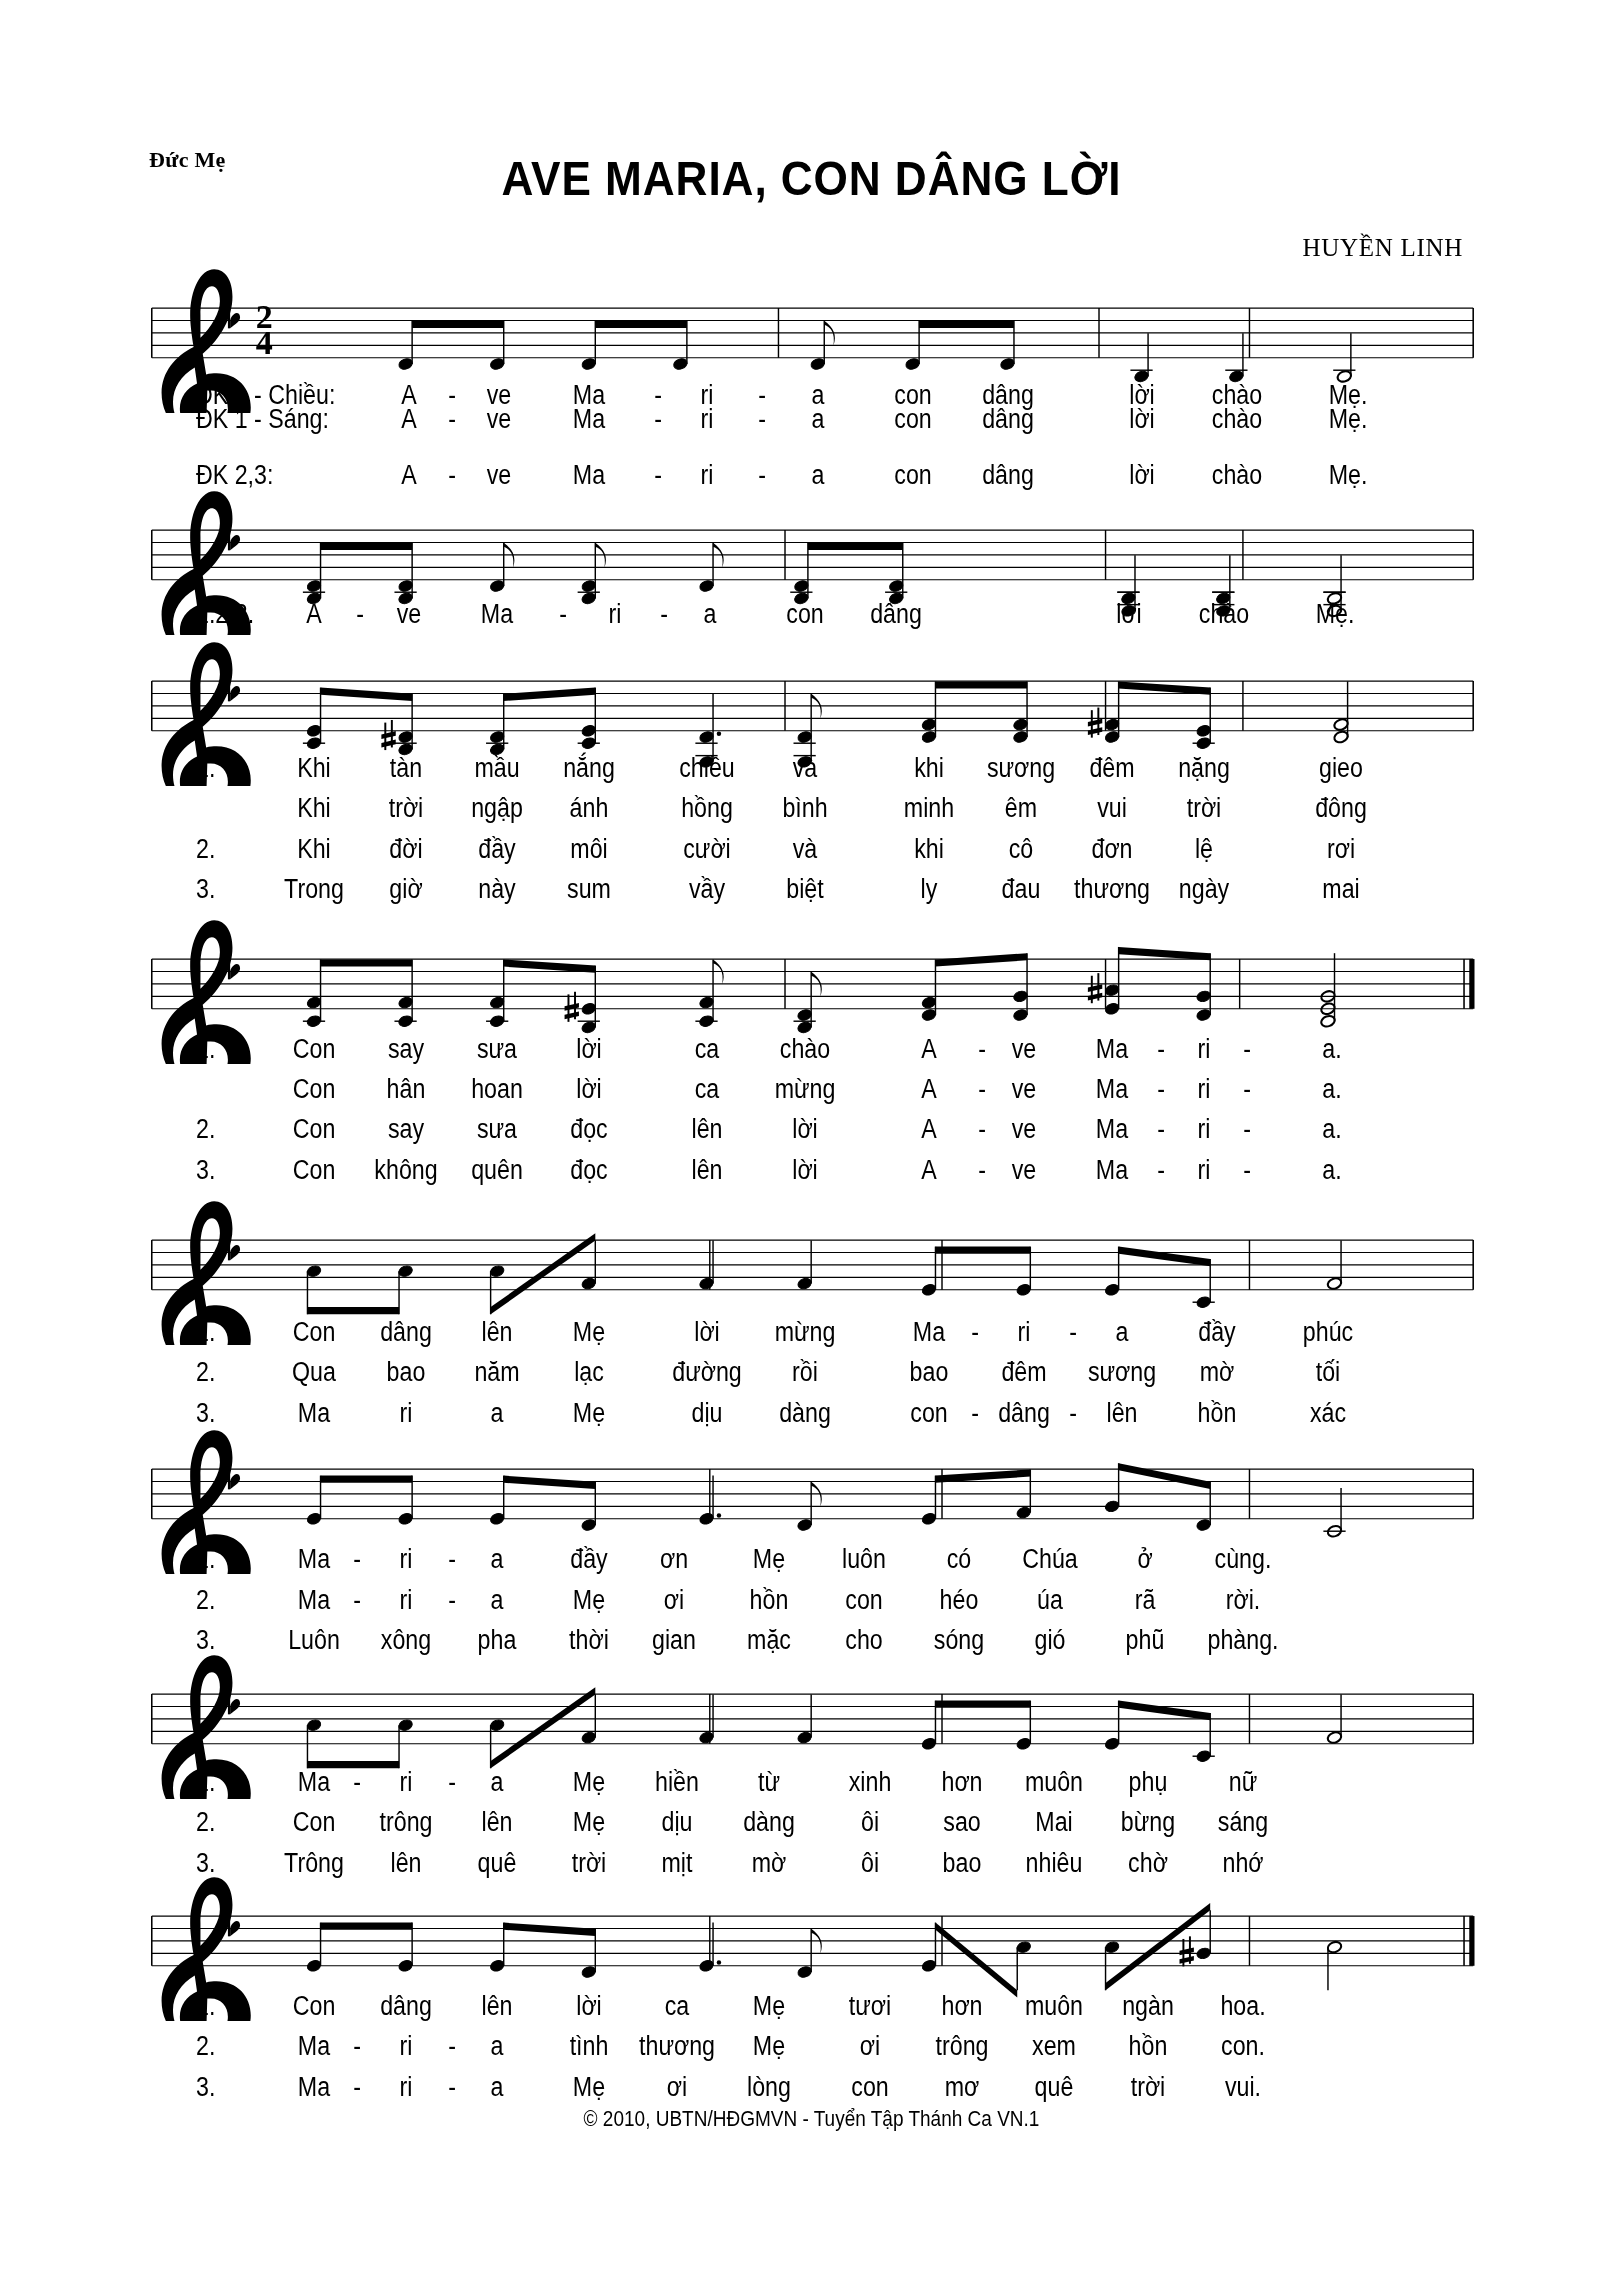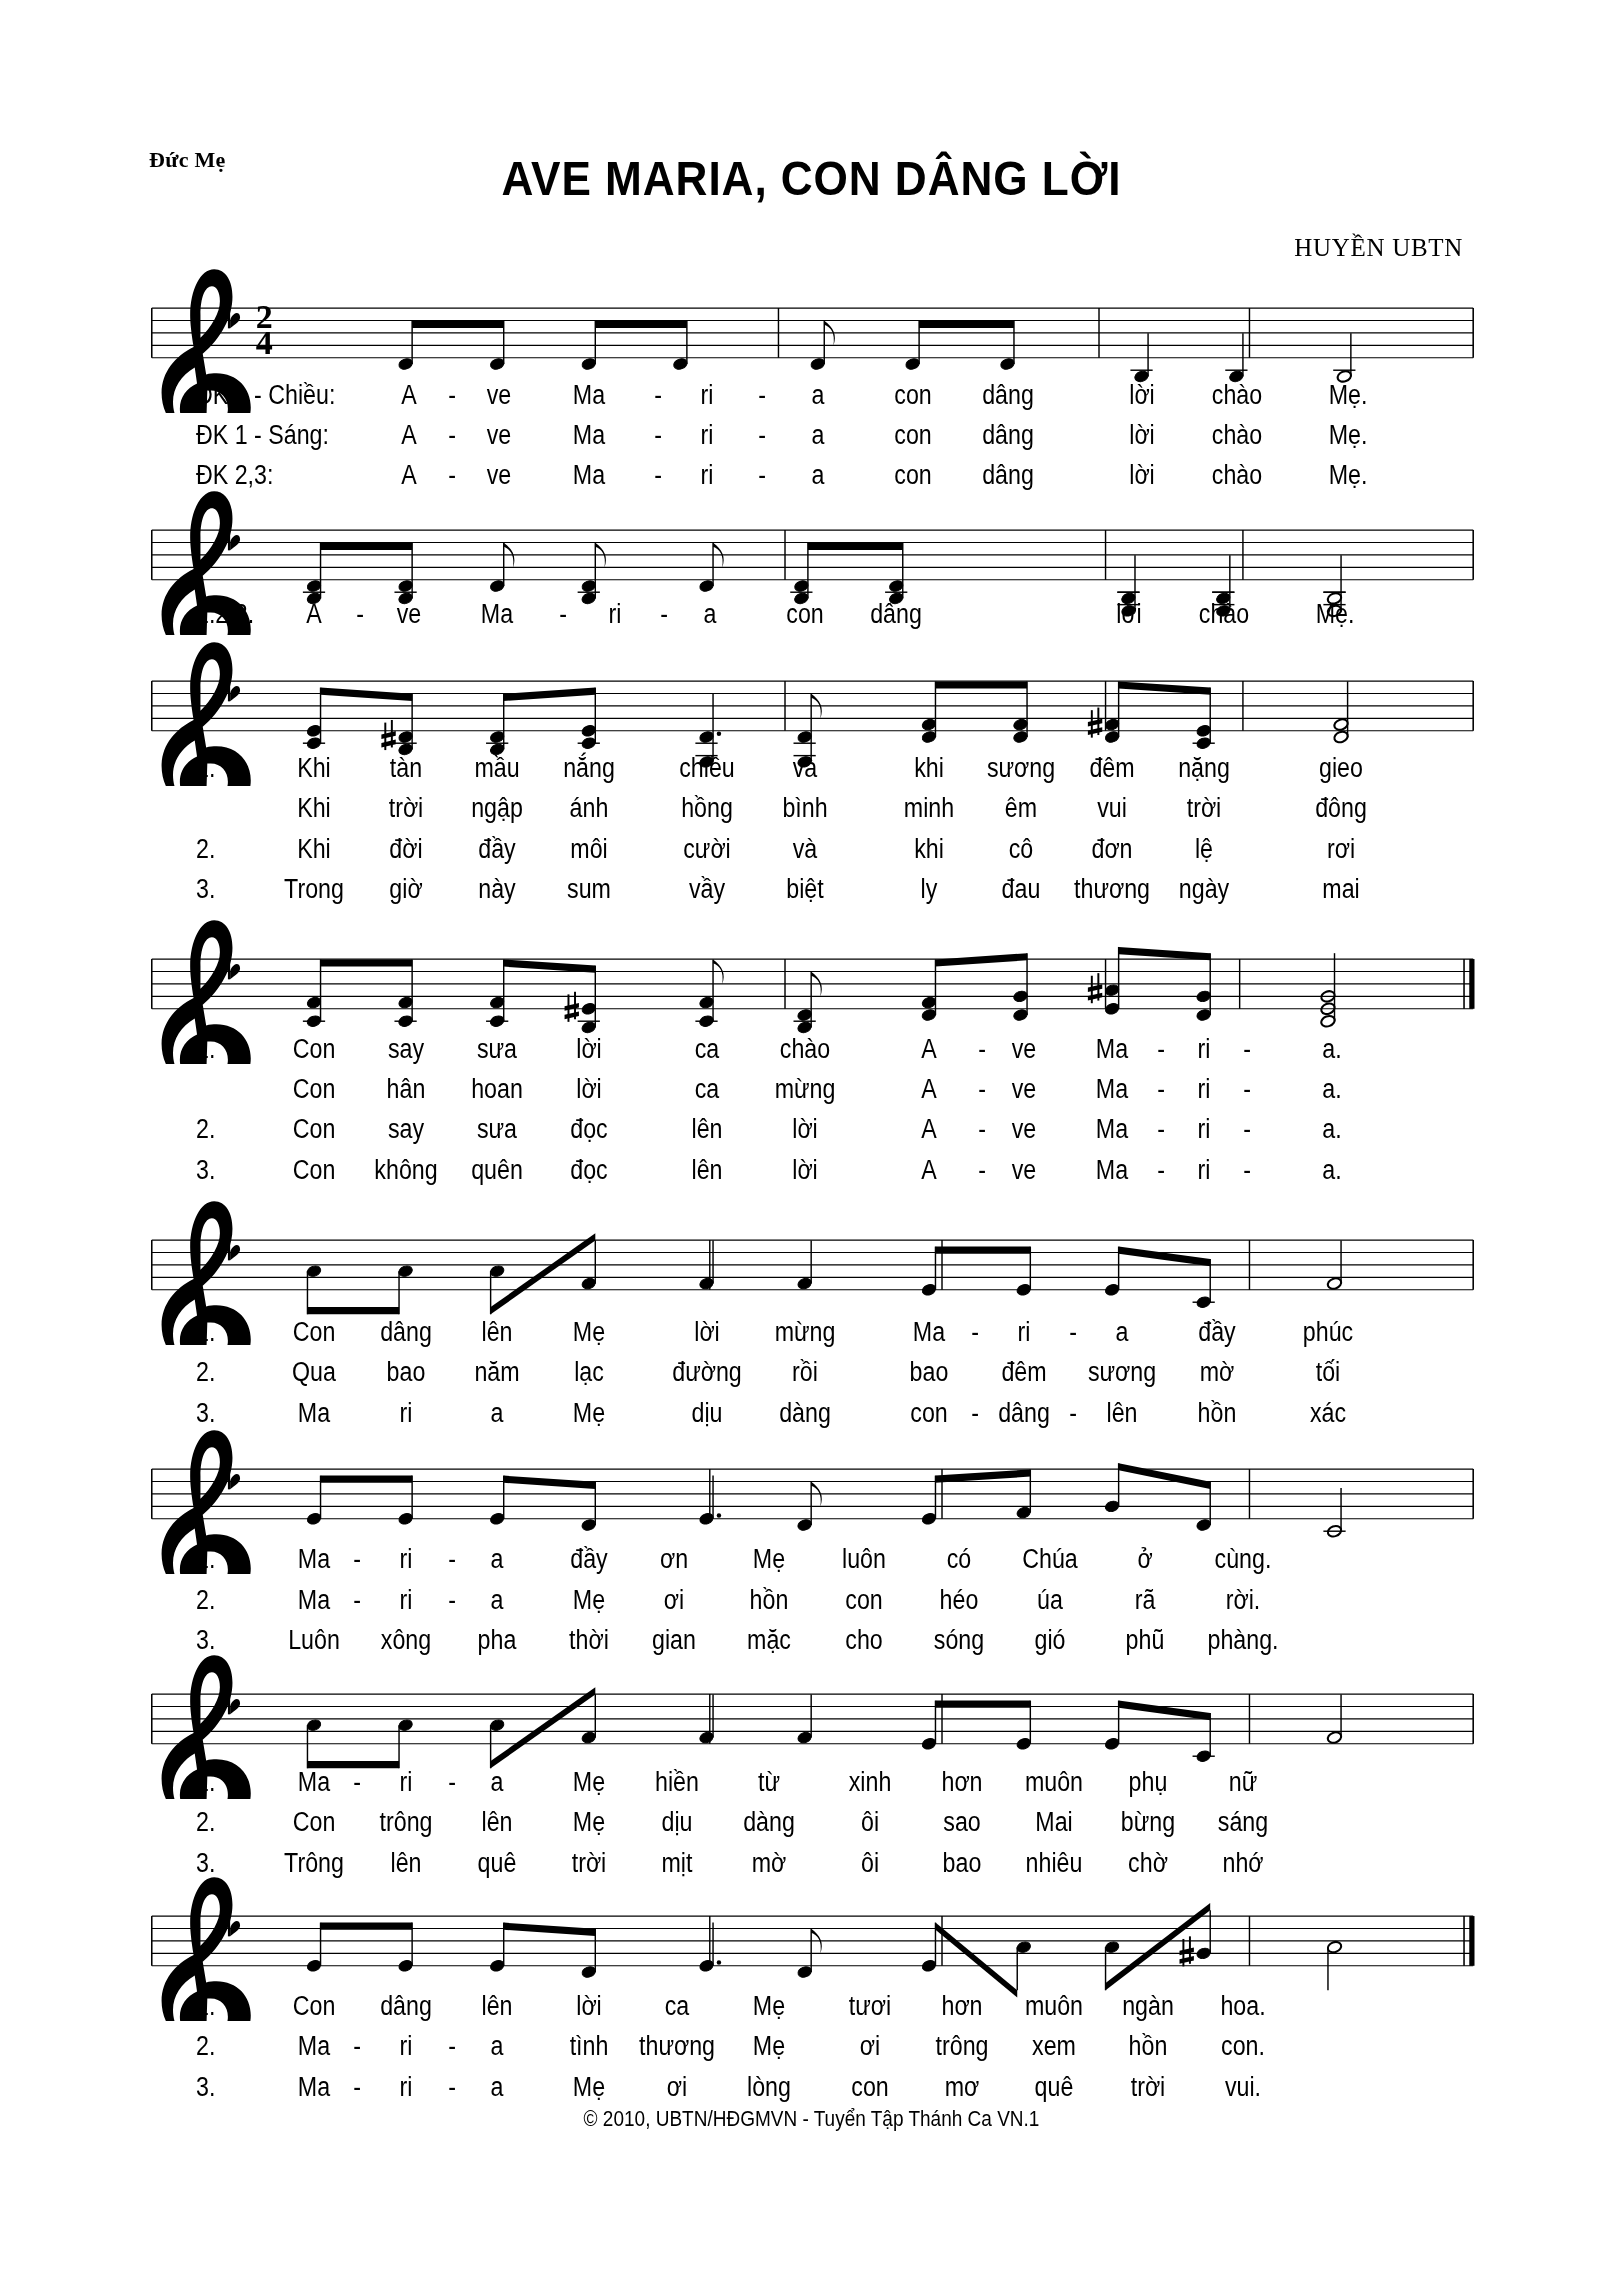--- a/index.html
+++ b/index.html
@@ -100,21 +100,21 @@
     white-space: nowrap;
   }
 </style>
 </head>
 <body>
 
 <div id="page">
 
   <div id="genre-label">Đức Mẹ</div>
   <div id="song-title">AVE MARIA, CON DÂNG LỜI</div>
-  <div id="composer">HUYỀN UBTN</div>
+  <div id="composer">HUYỀN LINH</div>
 
   <div id="staves-layer">
       <svg width="1623" height="151" class="staff-svg" viewBox="0 400 2481 230" style="top: 262px;">
         <g>
           <line x1="232" y1="470" x2="2252" y2="470" stroke="#000" stroke-width="1.8"></line>
           <line x1="232" y1="489" x2="2252" y2="489" stroke="#000" stroke-width="1.8"></line>
           <line x1="232" y1="508" x2="2252" y2="508" stroke="#000" stroke-width="1.8"></line>
           <line x1="232" y1="527" x2="2252" y2="527" stroke="#000" stroke-width="1.8"></line>
           <line x1="232" y1="546" x2="2252" y2="546" stroke="#000" stroke-width="1.8"></line>
           <line x1="232" y1="470" x2="232" y2="546" stroke="#000" stroke-width="2.4"></line>
@@ -602,21 +602,21 @@
         <span class="lyric-syl" style="left: 818px;">a</span>
         <span class="lyric-syl" style="left: 913px;">con</span>
         <span class="lyric-syl" style="left: 1008px;">dâng</span>
         <span class="lyric-syl" style="left: 1142px;">lời</span>
         <span class="lyric-syl" style="left: 1237px;">chào</span>
         <span class="lyric-syl" style="left: 1348px;">Mẹ.</span>
         <span class="lyric-syl" style="left: 452px;">-</span>
         <span class="lyric-syl" style="left: 658px;">-</span>
         <span class="lyric-syl" style="left: 762px;">-</span>
       </div>
-      <div class="lyric-line" style="top: 420px;">
+      <div class="lyric-line" style="top: 404px;">
         <span class="lyric-prefix" style="left: 196px;">ĐK 1 - Sáng:</span>
         <span class="lyric-syl" style="left: 409px;">A</span>
         <span class="lyric-syl" style="left: 499px;">ve</span>
         <span class="lyric-syl" style="left: 589px;">Ma</span>
         <span class="lyric-syl" style="left: 707px;">ri</span>
         <span class="lyric-syl" style="left: 818px;">a</span>
         <span class="lyric-syl" style="left: 913px;">con</span>
         <span class="lyric-syl" style="left: 1008px;">dâng</span>
         <span class="lyric-syl" style="left: 1142px;">lời</span>
         <span class="lyric-syl" style="left: 1237px;">chào</span>

